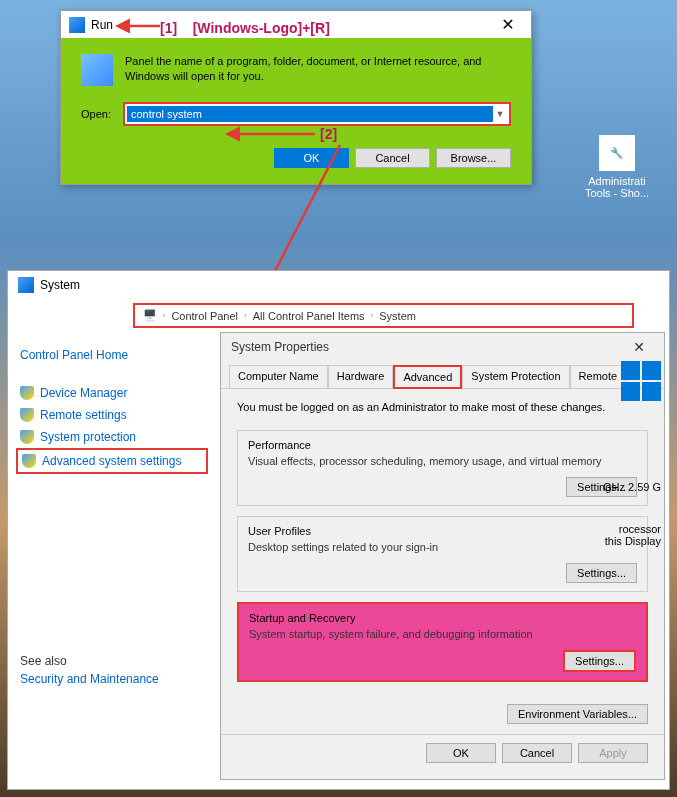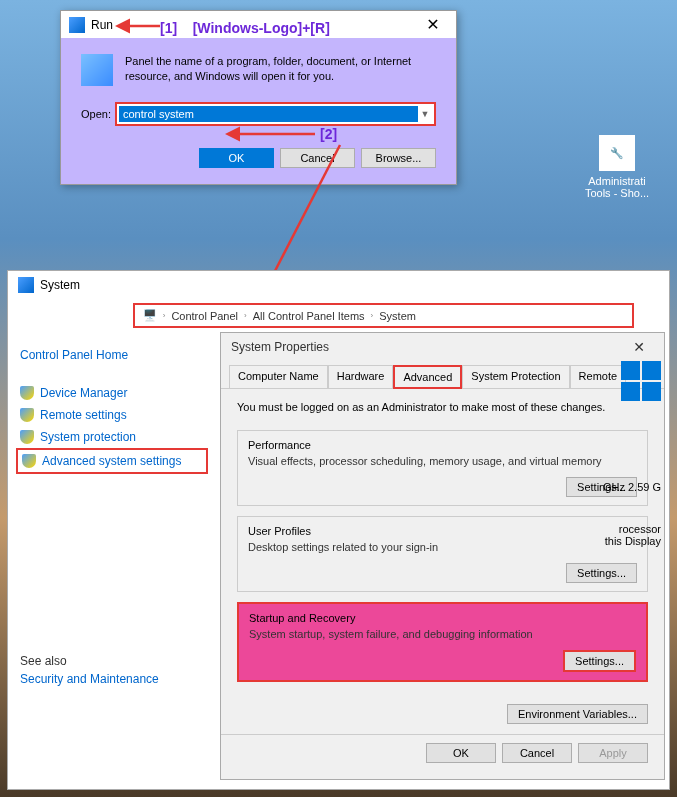--- a/index.html
+++ b/index.html
@@ -3,40 +3,40 @@
   <meta charset="utf-8">
   <style>
     * { box-sizing: border-box; margin: 0; padding: 0; font-family: 'Segoe UI', Tahoma, sans-serif; }
     body { width: 677px; height: 797px; position: relative; background: linear-gradient(180deg, #7bb3e0 0%, #5a8fc0 30%, #c49a6c 65%, #4a3a28 100%); overflow: hidden; }
     
     
     .desktop-icon { position: absolute; top: 135px; right: 20px; width: 80px; text-align: center; color: white; font-size: 11px; }
     .desktop-icon-img { width: 36px; height: 36px; background: white; margin: 0 auto 4px; display: flex; align-items: center; justify-content: center; }
     
     
-    .run-dialog { position: absolute; top: 10px; left: 60px; width: 397px; background: #c4b5fd; border: 1px solid #999; box-shadow: 2px 2px 8px rgba(0,0,0,0.3); }
+    .run-dialog { position: absolute; top: 10px; left: 60px; width: 472px; background: #84cc16; border: 1px solid #999; box-shadow: 2px 2px 8px rgba(0,0,0,0.3); }
     .run-titlebar { display: flex; align-items: center; padding: 4px 8px; background: white; }
     .run-icon { width: 16px; height: 16px; background: linear-gradient(135deg, #4a9eff, #0066cc); margin-right: 6px; }
     .run-title { flex: 1; font-size: 12px; }
     .run-close { font-size: 16px; width: 30px; text-align: center; cursor: pointer; }
     .run-body { padding: 16px 20px; }
     .run-content { display: flex; align-items: flex-start; }
     .run-big-icon { width: 32px; height: 32px; background: linear-gradient(135deg, #7ac0ff, #3a8cff); margin-right: 12px; flex-shrink: 0; }
     .run-desc { font-size: 11px; line-height: 1.4; }
     .run-input-row { display: flex; align-items: center; margin-top: 16px; }
-    .run-open-label { font-size: 11px; margin-right: 4px; }
+    .run-open-label { font-size: 11px; margin-right: 12px; }
     .run-input-box { flex: 1; border: 2px solid #e53935; padding: 2px; display: flex; align-items: center; background: white; position: relative; }
     .run-input { flex: 1; border: none; background: #0078d7; color: white; font-size: 11px; padding: 2px 4px; outline: none; }
     .run-dropdown-arrow { width: 14px; text-align: center; color: #666; font-size: 9px; }
     .run-buttons { display: flex; justify-content: flex-end; gap: 6px; padding: 6px 20px 16px; }
     .run-btn { min-width: 75px; padding: 3px 10px; font-size: 11px; border: 1px solid #adadad; background: #e1e1e1; cursor: pointer; }
     .run-btn.primary { background: #0078d7; color: white; border-color: #0078d7; }
     
     
-    .annotation { position: absolute; color: #6d28d9; font-weight: bold; font-size: 14px; white-space: nowrap; }
+    .annotation { position: absolute; color: #be185d; font-weight: bold; font-size: 14px; white-space: nowrap; }
     
     
     .system-window { position: absolute; top: 270px; left: 7px; right: 7px; bottom: 7px; background: white; border: 1px solid #aaa; }
     .sys-titlebar { display: flex; align-items: center; padding: 6px 10px; }
     .sys-icon { width: 16px; height: 16px; background: linear-gradient(135deg, #4a9eff, #0066cc); margin-right: 6px; }
     .sys-title { font-size: 12px; }
     .sys-breadcrumb { margin: 4px 35px 4px 125px; border: 2px solid #e53935; padding: 4px 8px; display: flex; align-items: center; gap: 6px; font-size: 11px; }
     .breadcrumb-item { color: #333; }
     .breadcrumb-sep { color: #888; font-size: 8px; }
     .sys-body { display: flex; height: calc(100% - 60px); }

